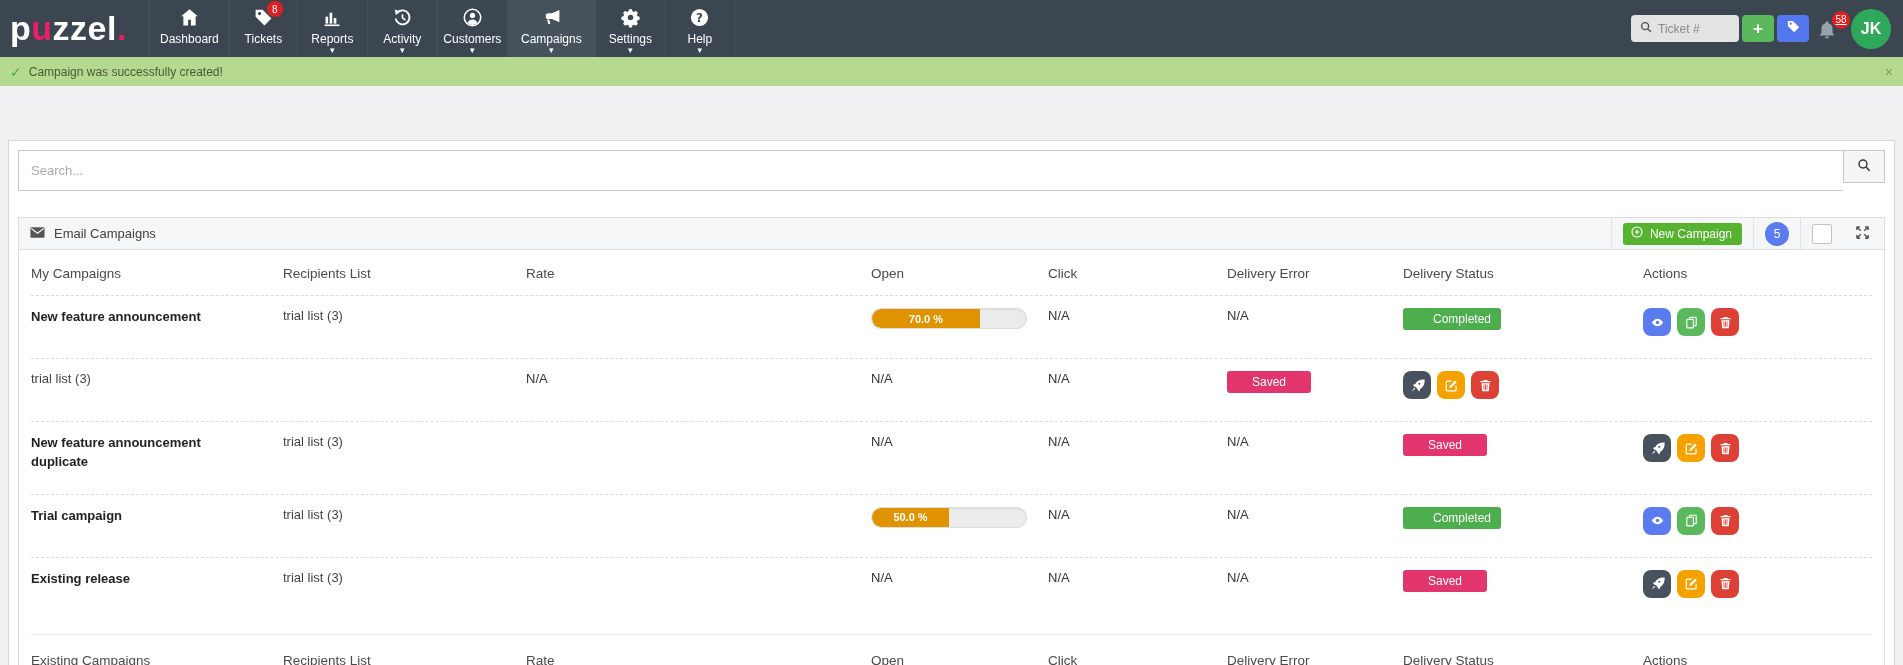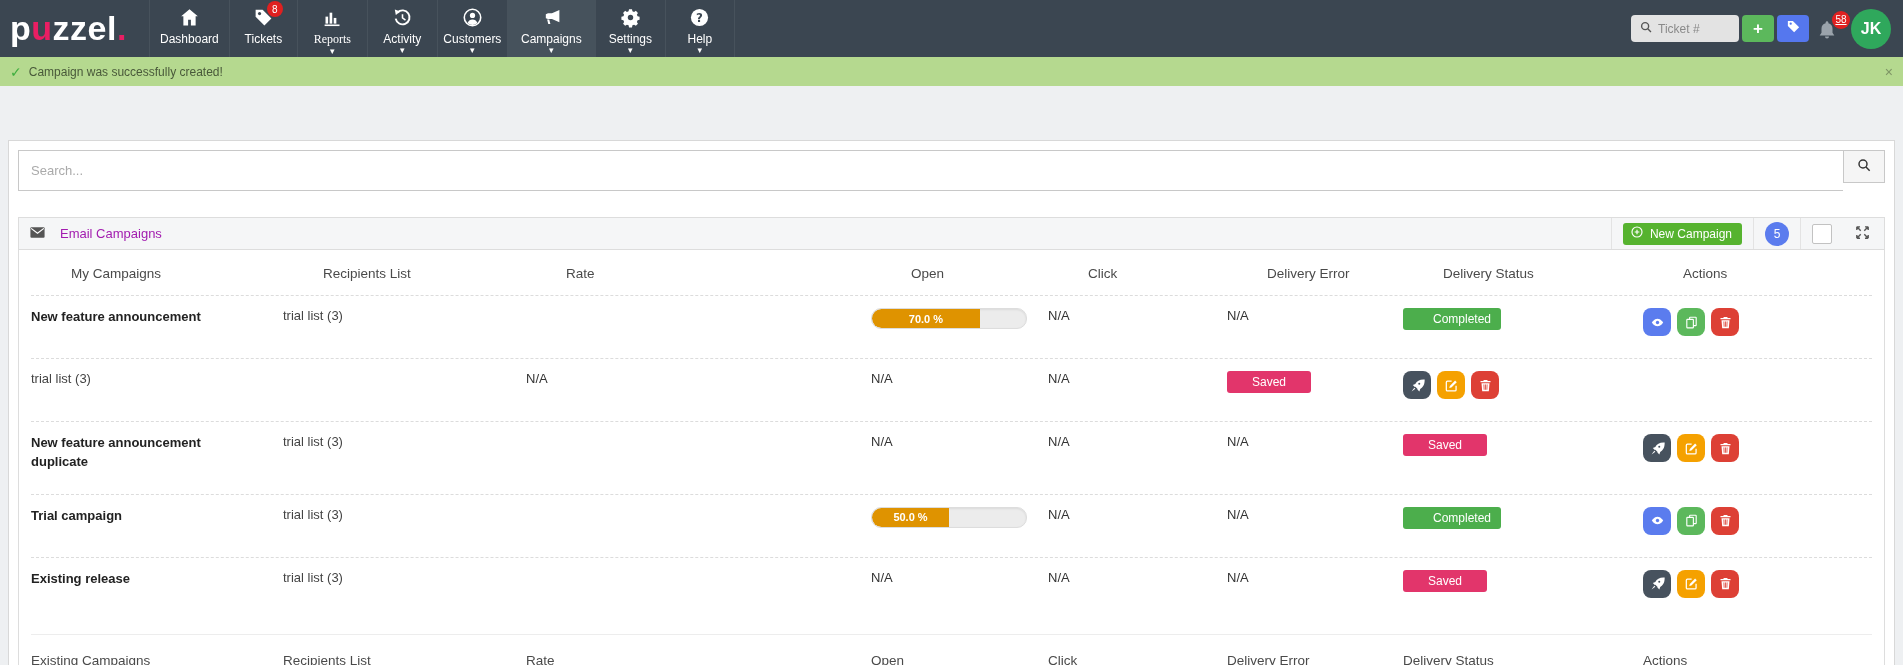--- a/index.html
+++ b/index.html
@@ -44,35 +44,35 @@
   .outer-panel { background:#fff; border:1px solid #d8d8d8; min-height:520px; padding:9px; }
 
   .search-row { display:flex; }
   .search-row input { flex:1; height:41px; border:1px solid #c8c8c8; border-right:0; padding:0 12px; font-size:13px; color:#444; outline:none; font-family:inherit; }
   .search-row input::placeholder { color:#aaa; }
   .search-btn { width:42px; height:33px; border:1px solid #c8c8c8; background:#f5f5f5; display:flex; align-items:center; justify-content:center; cursor:pointer; }
   .search-btn svg { width:16px; height:16px; color:#333; }
 
   .widget { margin-top:26px; border:1px solid #ddd; }
   .widget-header { height:32px; background:#f5f6f7; border-bottom:1px solid #ddd; display:flex; align-items:center; padding:0 10px; }
-  .widget-title { display:flex; align-items:center; gap:14px; font-size:13px; color:#a21caf; }
+  .widget-title { display:flex; align-items:center; gap:8px; font-size:13px; color:#404040; }
   .widget-title svg { width:17px; height:17px; }
   .widget-tools { margin-left:auto; display:flex; align-items:center; height:100%; }
   .wtool { display:flex; align-items:center; height:100%; padding:0 11px; border-left:1px solid #e3e3e3; }
   .btn-new-campaign { background:#56b32f; color:#fff; border:0; border-radius:3px; height:22px; padding:0 10px 0 7px; font-size:12px; display:flex; align-items:center; gap:6px; cursor:pointer; font-family:inherit; }
   .btn-new-campaign svg { width:14px; height:14px; }
   .count-badge { width:24px; height:24px; border-radius:50%; background:#5b7cee; color:#fff; font-size:12px; display:flex; align-items:center; justify-content:center; cursor:pointer; }
   .wcheckbox { width:20px; height:20px; background:#fff; border:1px solid #c2c2c2; border-radius:2px; cursor:pointer; }
   .expand-btn { background:none; border:0; cursor:pointer; display:flex; }
   .expand-btn svg { width:17px; height:17px; }
 
   
   .table { padding:0 12px 0 12px; background:#fff; }
   .trow { display:grid; grid-template-columns:252px 243px 345px 177px 179px 176px 240px 1fr; align-items:start; }
-  .thead { padding:16px 0 14px;margin-left:40px; }
+  .thead { padding:16px 0 14px; }
   .thead .hcell { font-size:13.5px; color:#4a4a4a; }
   .tbody-row { border-top:1px dashed #dcdcdc; padding:12px 0 22px; min-height:62px; font-size:13px; color:#333; }
   .cell-name { font-weight:bold; color:#222; padding-right:30px; line-height:1.45; }
   .cell-recipients { color:#444; }
   .na { color:#333; }
 
   .progress { width:156px; height:21px; background:#ececec; border:1px solid #ddd; border-radius:10px; overflow:hidden; box-shadow:inset 0 1px 2px rgba(0,0,0,.08); }
   .progress .fill { height:100%; background:#df9300; border-radius:10px 0 0 10px; display:flex; align-items:center; justify-content:center; color:#fff; font-size:11px; font-weight:bold; }
 
   .status-badge { display:inline-block; min-width:84px; text-align:center; padding:4px 10px; border-radius:3px; color:#fff; font-size:12px; cursor:default; }
@@ -111,21 +111,21 @@
       <div class="nav-item" style="width: 68px;">
         <div class="nicon">
           <svg viewBox="0 0 24 24">
             <path fill="currentColor" d="M3 3h8l10 10-8 8L3 11z"></path>
             <circle cx="7.5" cy="7.5" r="1.8" fill="#3b4651"></circle>
           </svg>
         </div>
         <div class="nlabel">Tickets</div>
         <span class="nav-badge">8</span>
       </div>
-      <div class="nav-item" style="width: 70px; font-family: Liberation Serif, serif;">
+      <div class="nav-item" style="width: 70px;">
         <div class="nicon">
           <svg viewBox="0 0 24 24" fill="currentColor">
             <rect x="4" y="11" width="3" height="8"></rect>
             <rect x="8.7" y="6.5" width="3" height="12.5"></rect>
             <rect x="13.4" y="12.5" width="3" height="6.5"></rect>
             <rect x="3" y="20" width="17" height="1.8"></rect>
           </svg>
         </div>
         <div class="nlabel">Reports</div>
         <div class="ncaret">▾</div>

